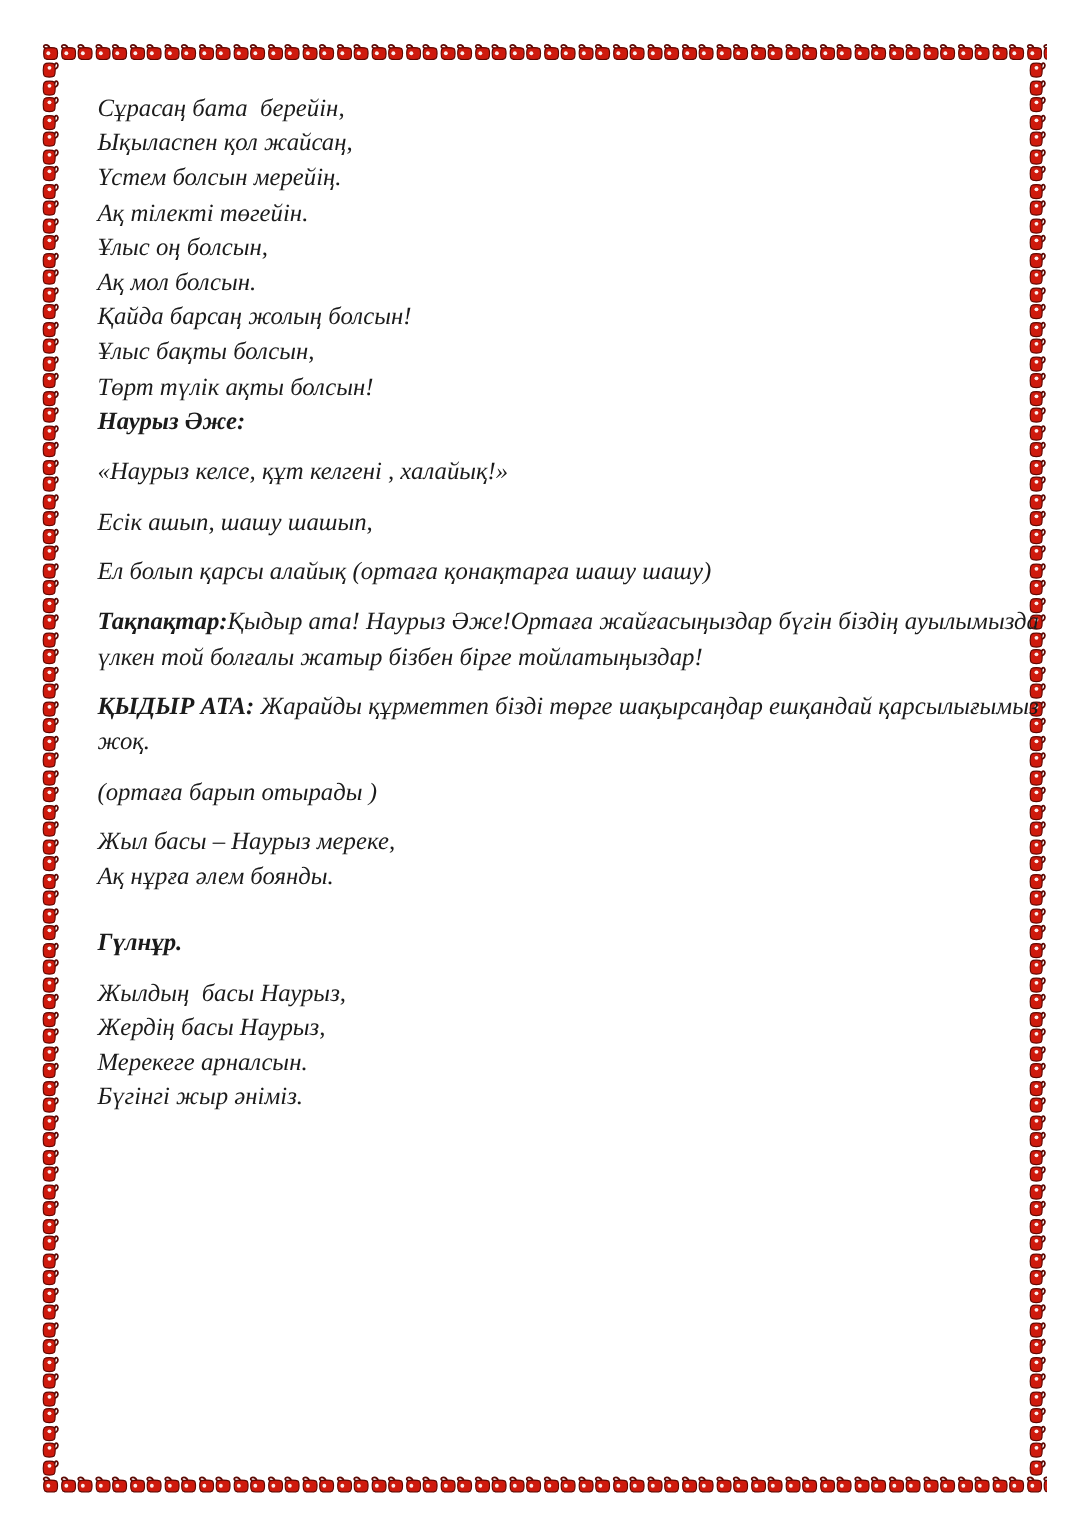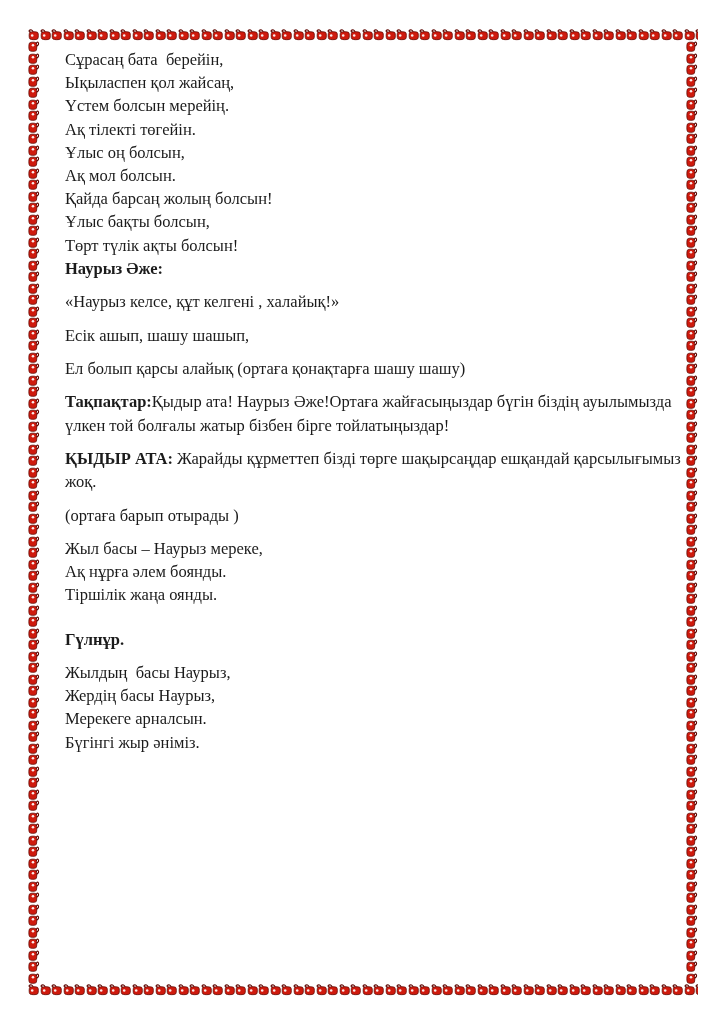--- a/index.html
+++ b/index.html
@@ -22,23 +22,24 @@
   .strip.h{flex-direction:row;}
   .strip.v{flex-direction:column;}
   .strip svg{flex:0 0 auto;display:block;}
   .strip.v svg{transform:rotate(90deg);}
   #strip-top   {left:28px; top:29px;  width:670px; height:12px;}
   #strip-bottom{left:28px; top:984px; width:670px; height:12px;}
   #strip-left  {left:28px; top:41px;  width:12px;  height:943px;}
   #strip-right {left:686px;top:41px;  width:12px;  height:943px;}
   
   .content{
-    position:absolute;left:65px;top:48px;width:630px;
+    position:absolute;left:65px;top:60px;width:630px;
     color:var(--text);
     font-size:16.5px;
+    font-style:italic;
   }
   .content .line{line-height:23.2px;white-space:pre-wrap;}
   .para,.heading{line-height:23.2px;margin:0 0 10.2px 0;white-space:pre-wrap;}
   .heading{font-weight:bold;}
   .poem{margin:0 0 21px 0;}
   .poem.tight{margin-bottom:0;}
   .b{font-weight:bold;}
 </style>
 </head>
 <body>
@@ -1490,21 +1491,20 @@
 
     <p class="para"><span class="b">ҚЫДЫР АТА:</span><span> Жарайды құрметтеп бізді төрге шақырсаңдар ешқандай қарсылығымыз жоқ.</span></p>
 
     <p class="para">(ортаға барып отырады )</p>
 
 
 
     <div class="poem">
       <div class="line">Жыл басы – Наурыз мереке,</div>
       <div class="line">Ақ нұрға әлем боянды.</div>
-      <div class="line">Тіршілік жаңа оянды.</div>
     </div>
 
     <p class="heading">Гүлнұр.</p>
 
     <div class="poem">
       <div class="line">Жылдың  басы Наурыз,</div>
       <div class="line">Жердің басы Наурыз,</div>
       <div class="line">Мерекеге арналсын.</div>
       <div class="line">Бүгінгі жыр әніміз.</div>
     </div>

